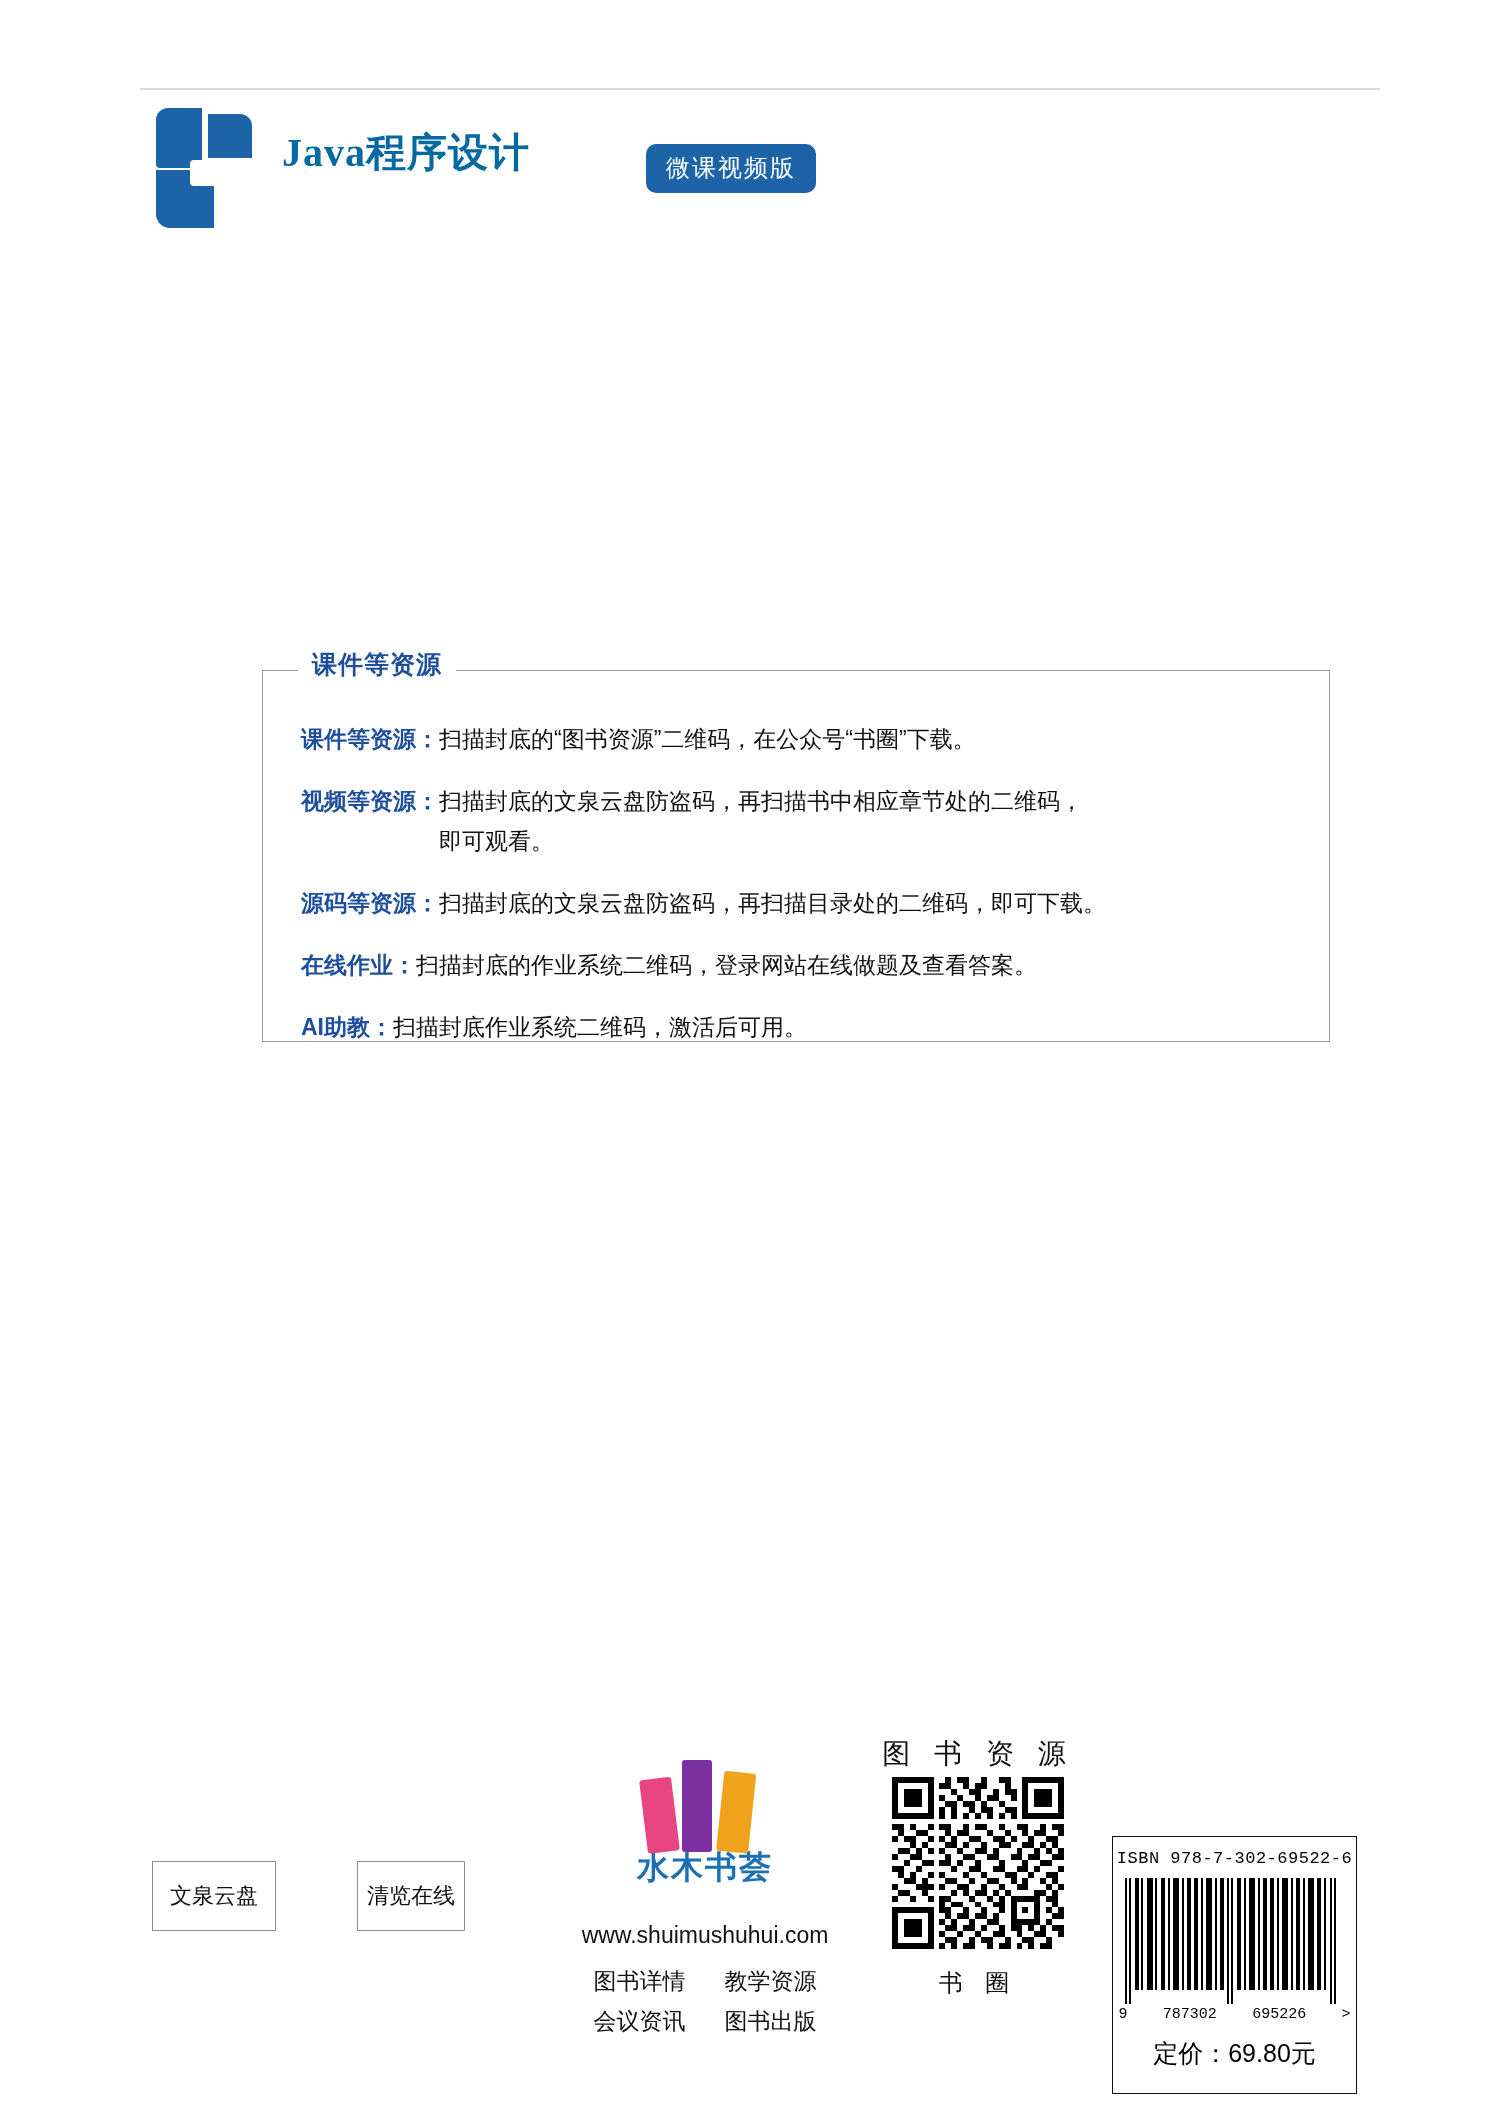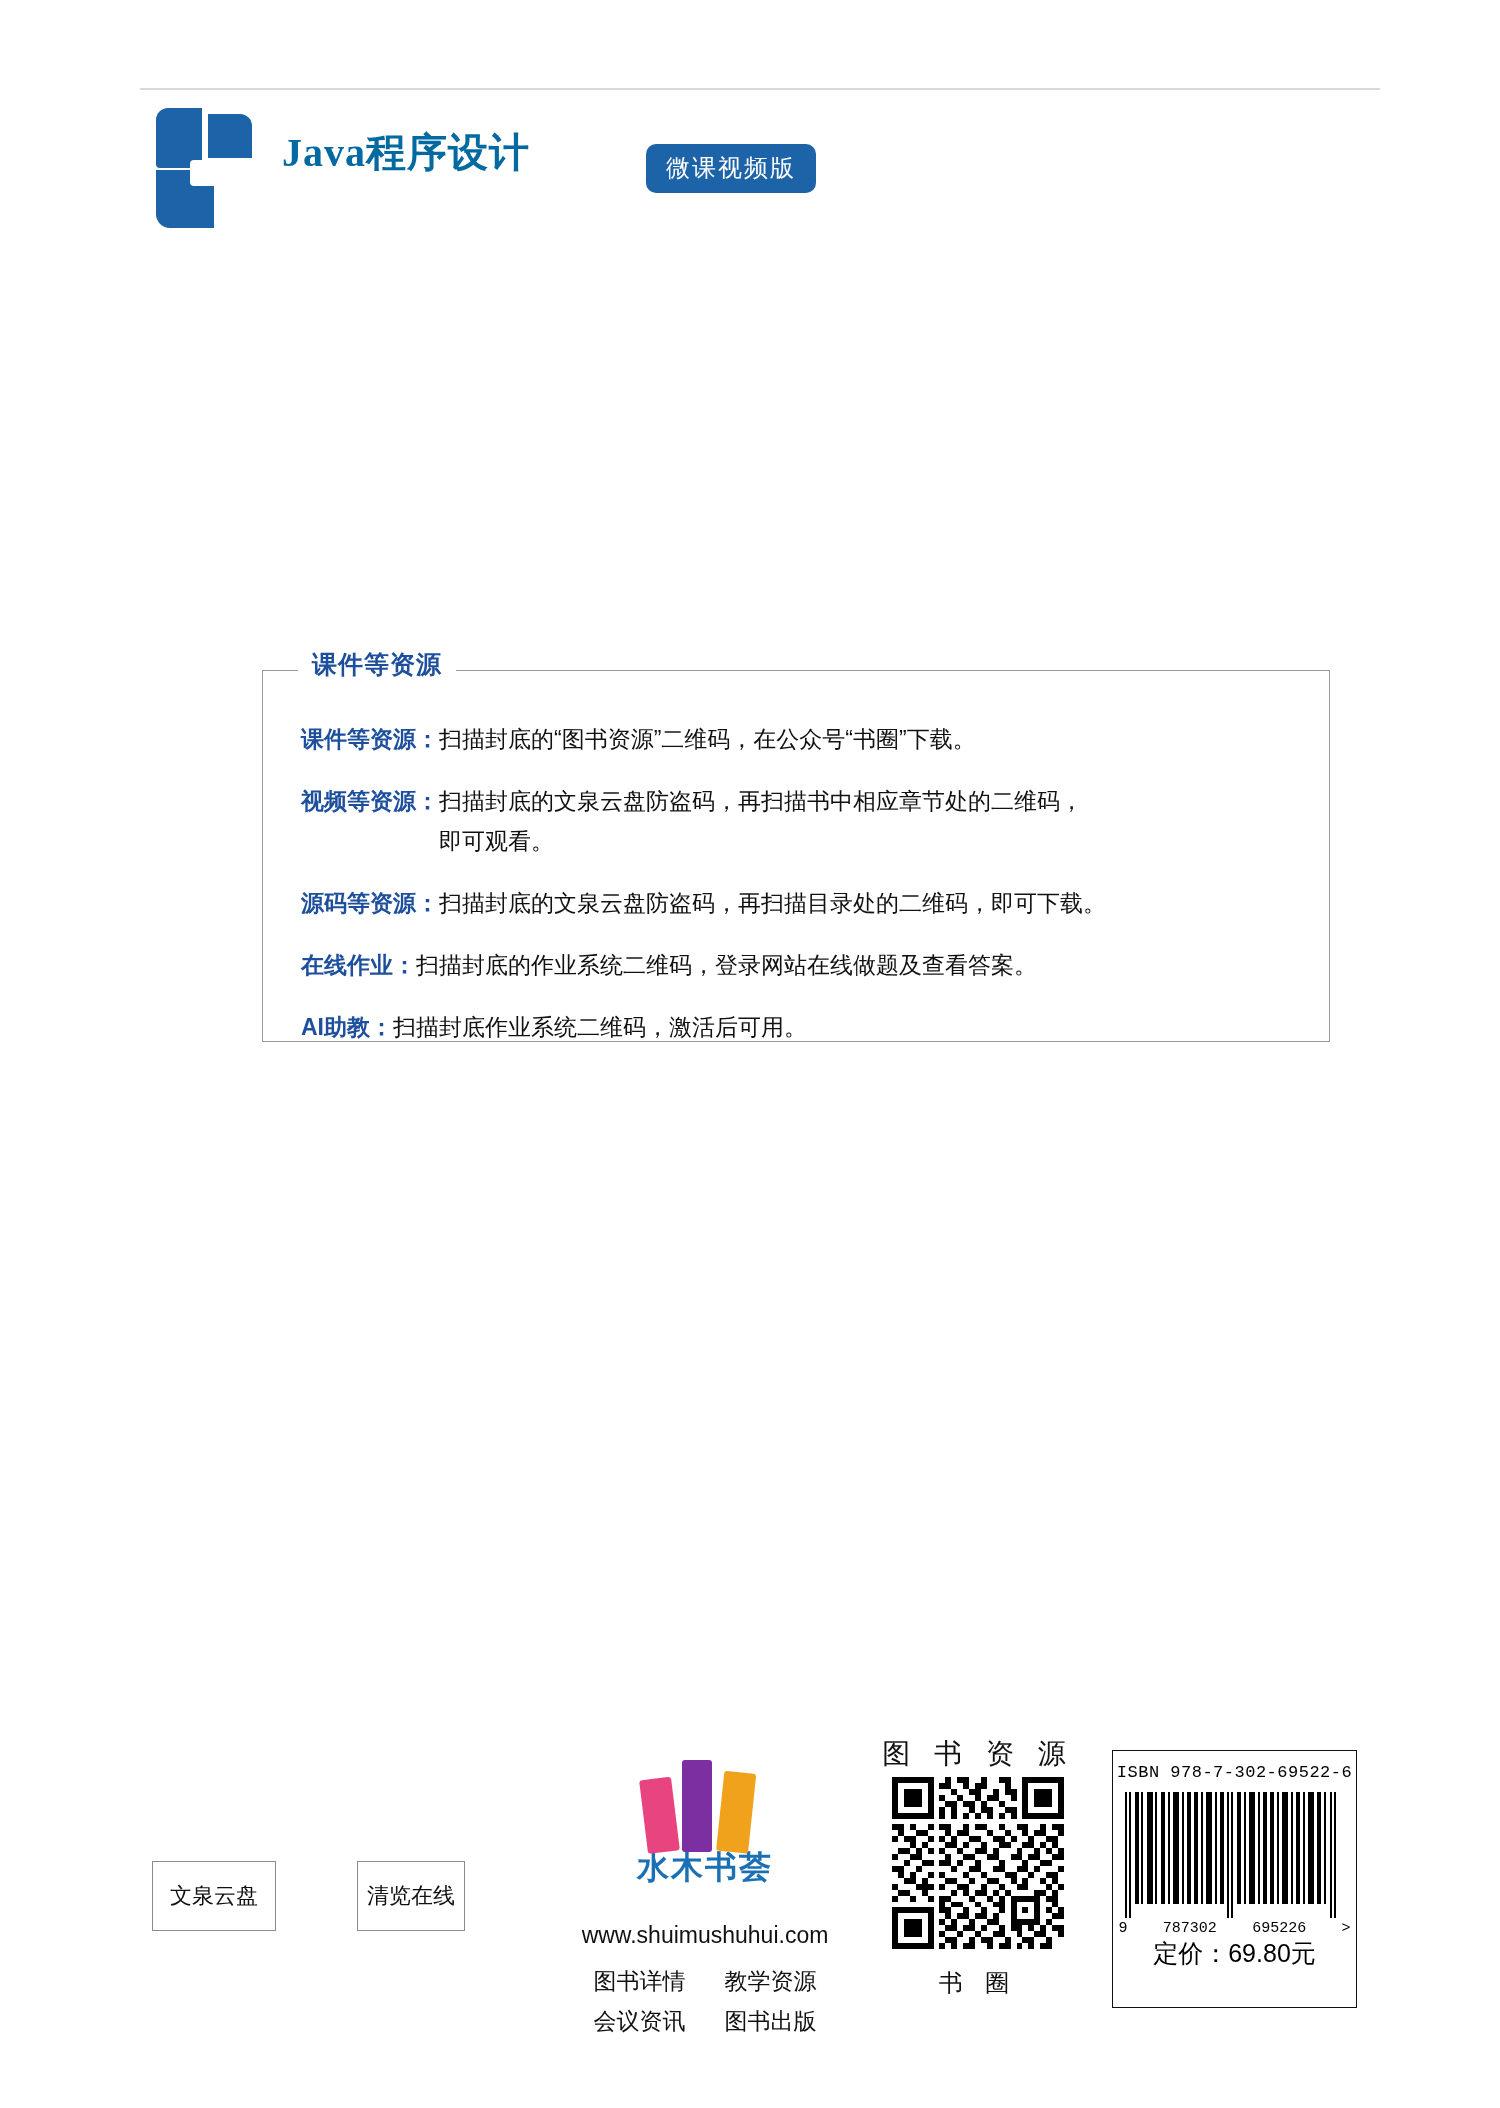--- a/index.html
+++ b/index.html
@@ -200,21 +200,21 @@
     margin-top: 18px;
     font-size: 24px;
     letter-spacing: 8px;
     color: #111;
   }
 
   
   .isbn-box {
     position: absolute;
     left: 1112px;
-    top: 1750px;
+    top: 1836px;
     width: 245px;
     height: 258px;
     border: 1px solid #111;
     box-sizing: border-box;
     background: #fff;
   }
   .isbn-text {
     text-align: center;
     font-family: "Liberation Mono", monospace;
     font-size: 17px;
@@ -233,20 +233,21 @@
     justify-content: space-between;
     width: 232px;
     margin: 2px auto 0 auto;
     font-family: "Liberation Mono", monospace;
     font-size: 15px;
     color: #000;
   }
   .price {
     text-align: center;
     font-size: 25px;
+    margin-top: 14px;
     color: #000;
   }
 </style>
 </head>
 <body>
 
 <div class="header"></div>
 
 <div class="logo-mark">
   <div class="sq sq1"></div>

